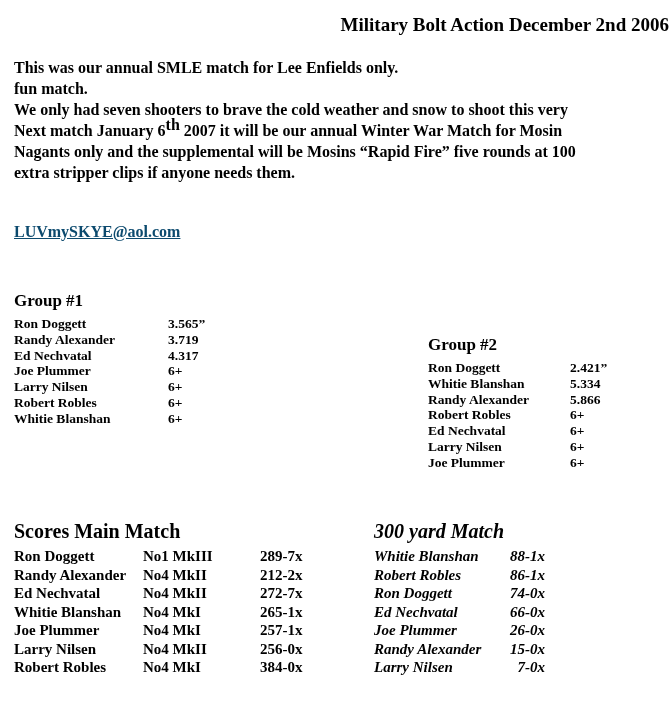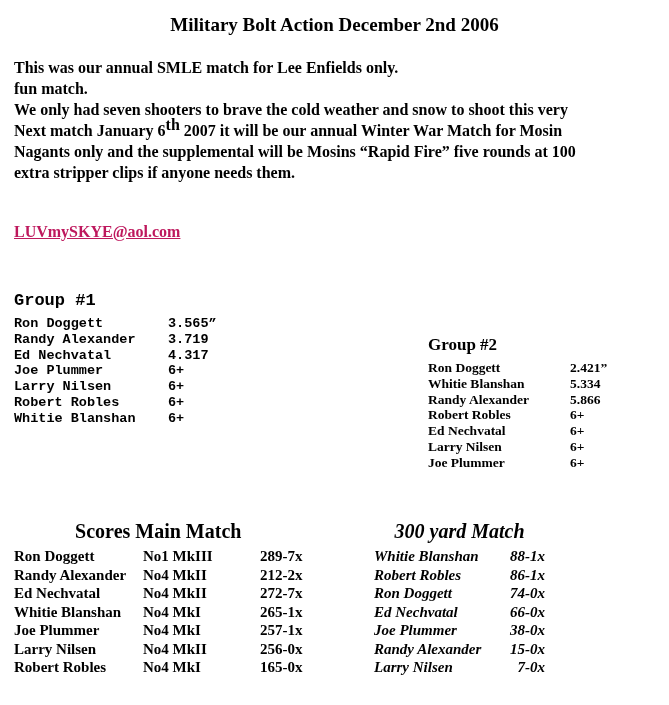--- a/index.html
+++ b/index.html
@@ -17,21 +17,21 @@
     color: #000000;
   }
   .line { white-space: pre; }
   .cell { white-space: pre; display: block; }
 
   .title {
     position: absolute;
     top: 13px;
     left: 0;
     width: 669px;
-    text-align: center;
+    text-align: right;
     font-size: 19px;
     line-height: 23px;
   }
 
   .intro {
     position: absolute;
     top: 57px;
     left: 14px;
     font-size: 16px;
     line-height: 21px;
@@ -43,49 +43,48 @@
   }
 
   .contact {
     position: absolute;
     top: 221px;
     left: 14px;
     font-size: 16px;
     line-height: 21px;
   }
   .email {
-    color: #be185d;
+    color: #0c4a6e;
     text-decoration: underline;
     cursor: pointer;
     margin-top: 16px;
   }
 
   .group-section { position: absolute; top: 290px; }
-  .group-1 { left: 14px; font-family: Liberation Mono, monospace; }
+  .group-1 { left: 14px; }
   .group-2 { left: 428px; margin-top: 44px; }
   .group-heading {
     font-size: 17px;
     line-height: 22px;
     margin-bottom: 4px;
   }
   .group-table {
     display: grid;
     font-size: 13.5px;
     line-height: 15.8px;
   }
   .group-1 .group-table { grid-template-columns: 154px auto; }
   .group-2 .group-table { grid-template-columns: 142px auto; }
 
   .bottom-section { position: absolute; top: 518px; }
   .bottom-left { left: 14px; }
   .bottom-right { left: 374px; font-style: italic; }
   .big-heading {
     font-size: 20px;
     line-height: 26px;
-    text-align: center;
   }
   .main-table {
     display: grid;
     grid-template-columns: 129px 117px auto;
     font-size: 15px;
     line-height: 18.5px;
     margin-top: 3px;
   }
   .yard-table {
     display: grid;
@@ -169,35 +168,35 @@
       <span class="cell">No4 MkI</span>
       <span class="cell">265-1x</span>
     <span class="cell">Joe Plummer</span>
       <span class="cell">No4 MkI</span>
       <span class="cell">257-1x</span>
     <span class="cell">Larry Nilsen</span>
       <span class="cell">No4 MkII</span>
       <span class="cell">256-0x</span>
     <span class="cell">Robert Robles</span>
       <span class="cell">No4 MkI</span>
-      <span class="cell">165-0x</span>
+      <span class="cell">384-0x</span>
   </div>
 </div>
 
 <div class="bottom-section bottom-right">
   <div class="big-heading">300 yard Match</div>
   <div class="yard-table">
     <span class="cell">Whitie Blanshan</span>
       <span class="cell">88-1x</span>
     <span class="cell">Robert Robles</span>
       <span class="cell">86-1x</span>
     <span class="cell">Ron Doggett</span>
       <span class="cell">74-0x</span>
     <span class="cell">Ed Nechvatal</span>
       <span class="cell">66-0x</span>
     <span class="cell">Joe Plummer</span>
-      <span class="cell">38-0x</span>
+      <span class="cell">26-0x</span>
     <span class="cell">Randy Alexander</span>
       <span class="cell">15-0x</span>
     <span class="cell">Larry Nilsen</span>
       <span class="cell">  7-0x</span>
   </div>
 </div>
 
 </body></html>

